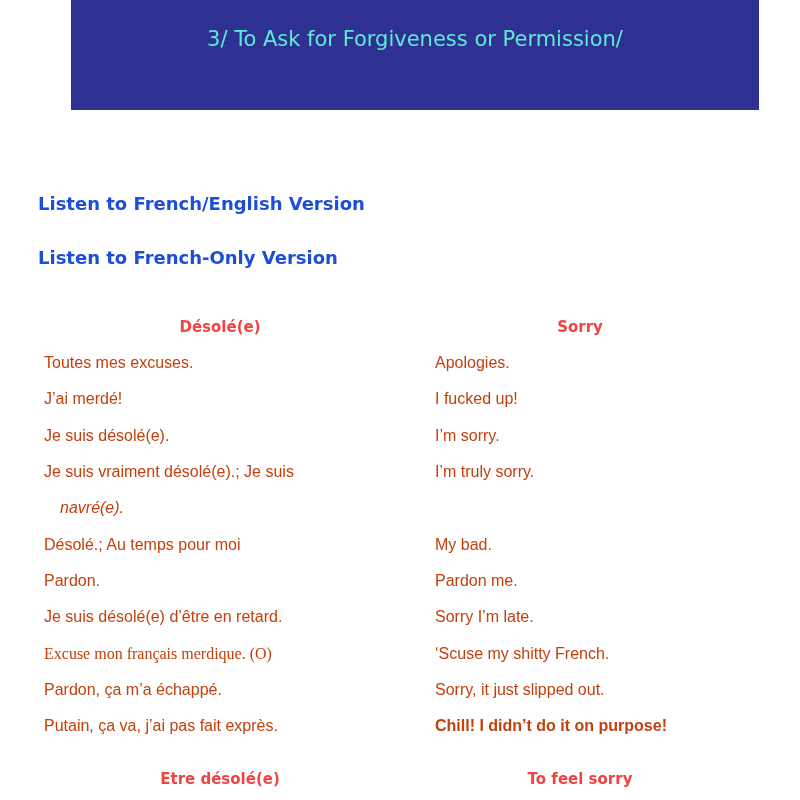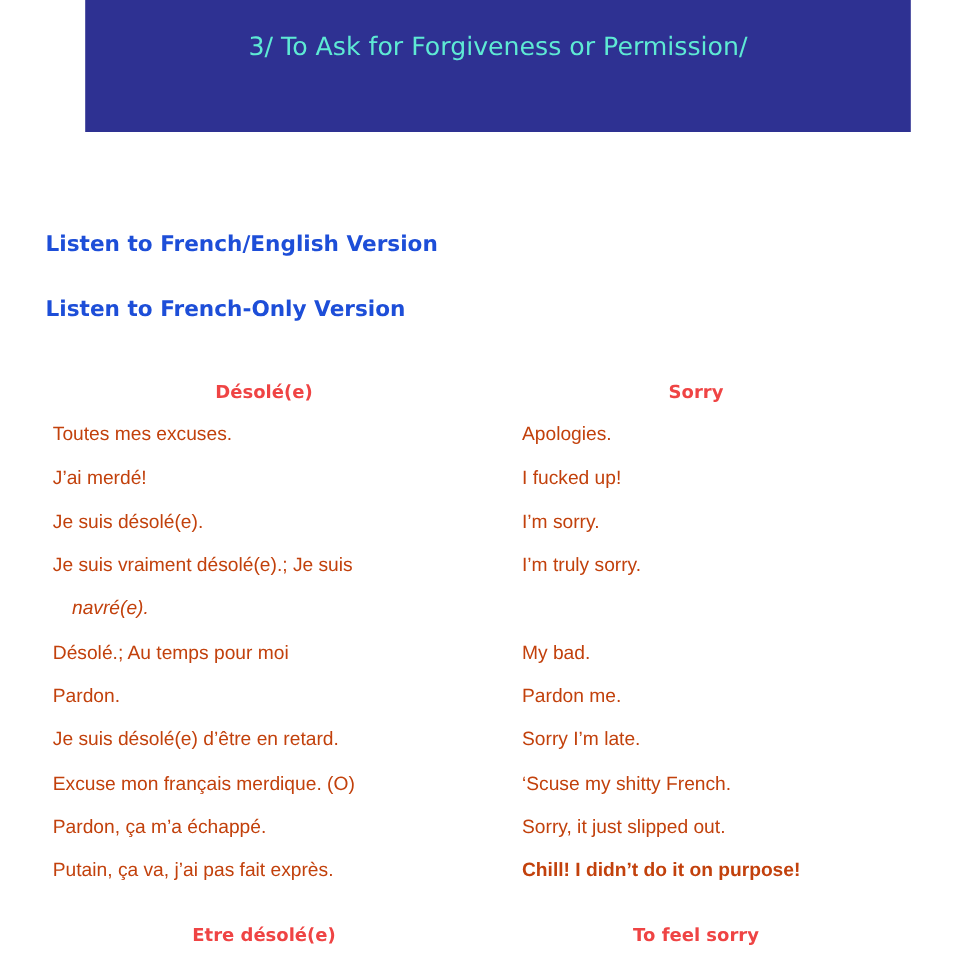--- a/index.html
+++ b/index.html
@@ -43,21 +43,21 @@
 
 <div class="row fr" style="top:536px;">Désolé.; Au temps pour moi</div>
 <div class="row en" style="top:536px;">My bad.</div>
 
 <div class="row fr" style="top:572px;">Pardon.</div>
 <div class="row en" style="top:572px;">Pardon me.</div>
 
 <div class="row fr" style="top:608px;">Je suis désolé(e) d’être en retard.</div>
 <div class="row en" style="top:608px;">Sorry I’m late.</div>
 
-<div class="row fr" style="top:645px;">Excuse mon français merdique. (O)</div>
+<div class="row fr" style="top:645px;font-family:Liberation Serif, serif;">Excuse mon français merdique. (O)</div>
 <div class="row en" style="top:645px;">‘Scuse my shitty French.</div>
 
 <div class="row fr" style="top:681px;">Pardon, ça m’a échappé.</div>
 <div class="row en" style="top:681px;">Sorry, it just slipped out.</div>
 
 <div class="row fr" style="top:717px;">Putain, ça va, j’ai pas fait exprès.</div>
 <div class="row en" style="top:717px;font-weight:bold;">Chill! I didn’t do it on purpose!</div>
 
 <div class="col-head" style="left:110px; top:770px; width:220px;">Etre désolé(e)</div>
 <div class="col-head" style="left:470px; top:770px; width:220px;">To feel sorry</div>

